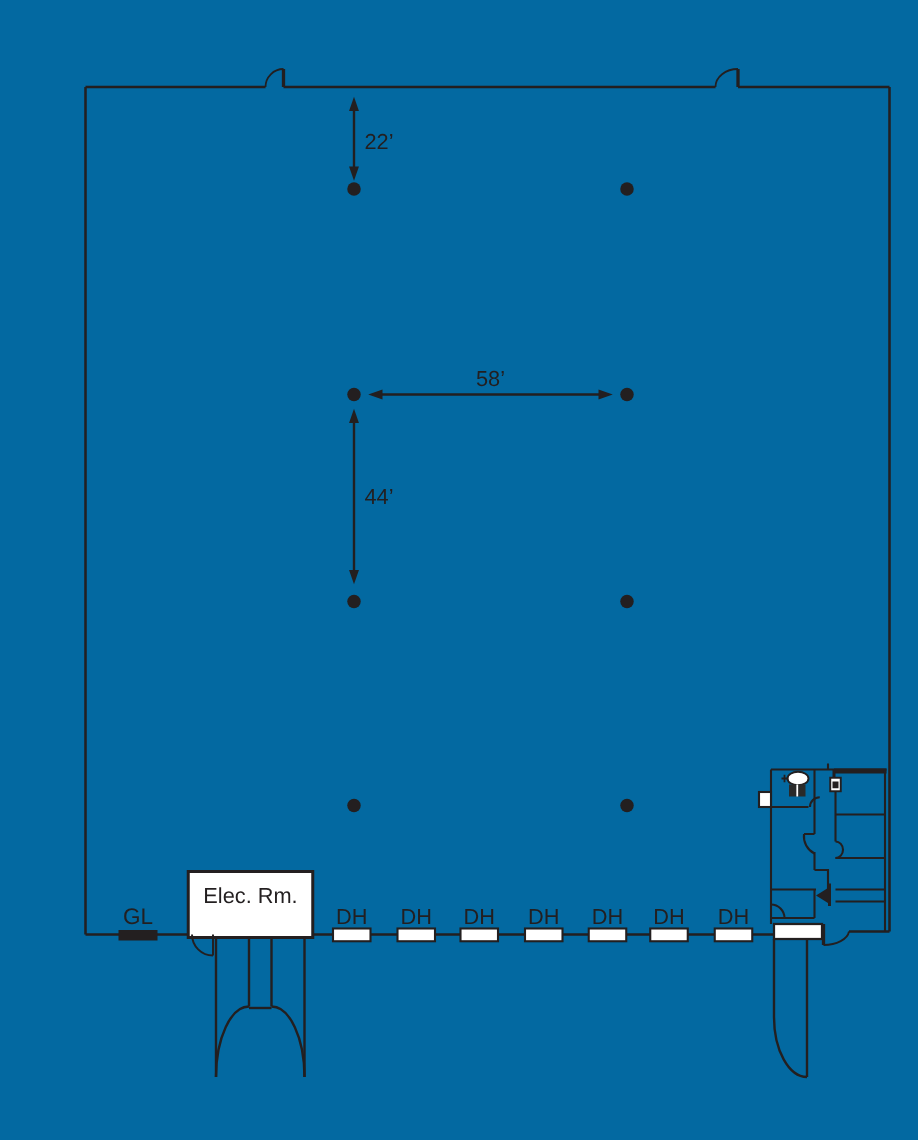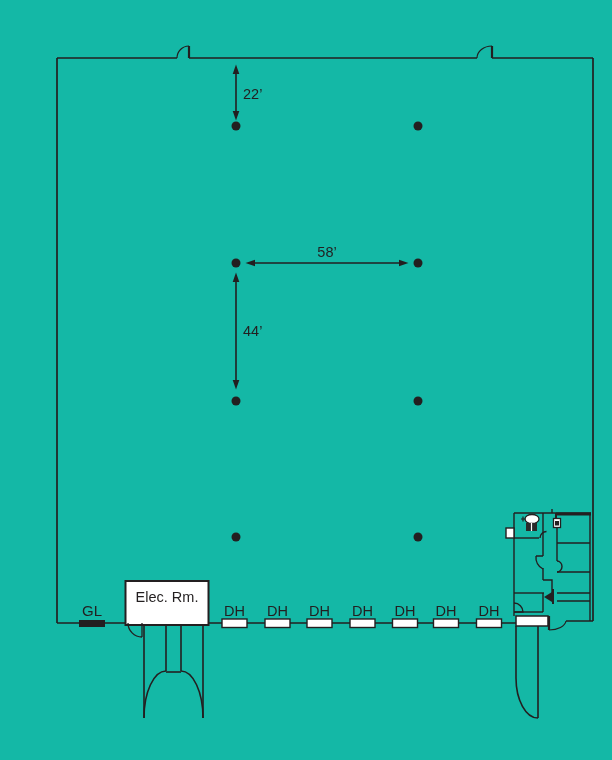--- a/index.html
+++ b/index.html
@@ -1,16 +1,16 @@
 <!DOCTYPE html>
 <html><head>
 <meta charset="utf-8">
 <style>
   html,body{margin:0;padding:0;background:#ffffff;}
-  .page{width:612px;height:760px;position:relative;background:#14b8a6;overflow:hidden;}
+  .page{width:612px;height:760px;position:relative;background:#0369a1;overflow:hidden;}
   svg{display:block;}
   .lbl{font-family:"Liberation Sans",sans-serif;fill:#231f20;}
   .dim{font-size:14.5px;}
   .room{font-size:14.5px;}
   .door{font-size:14.5px;}
   .gl{font-size:15px;}
 </style>
 </head>
 <body>
 

